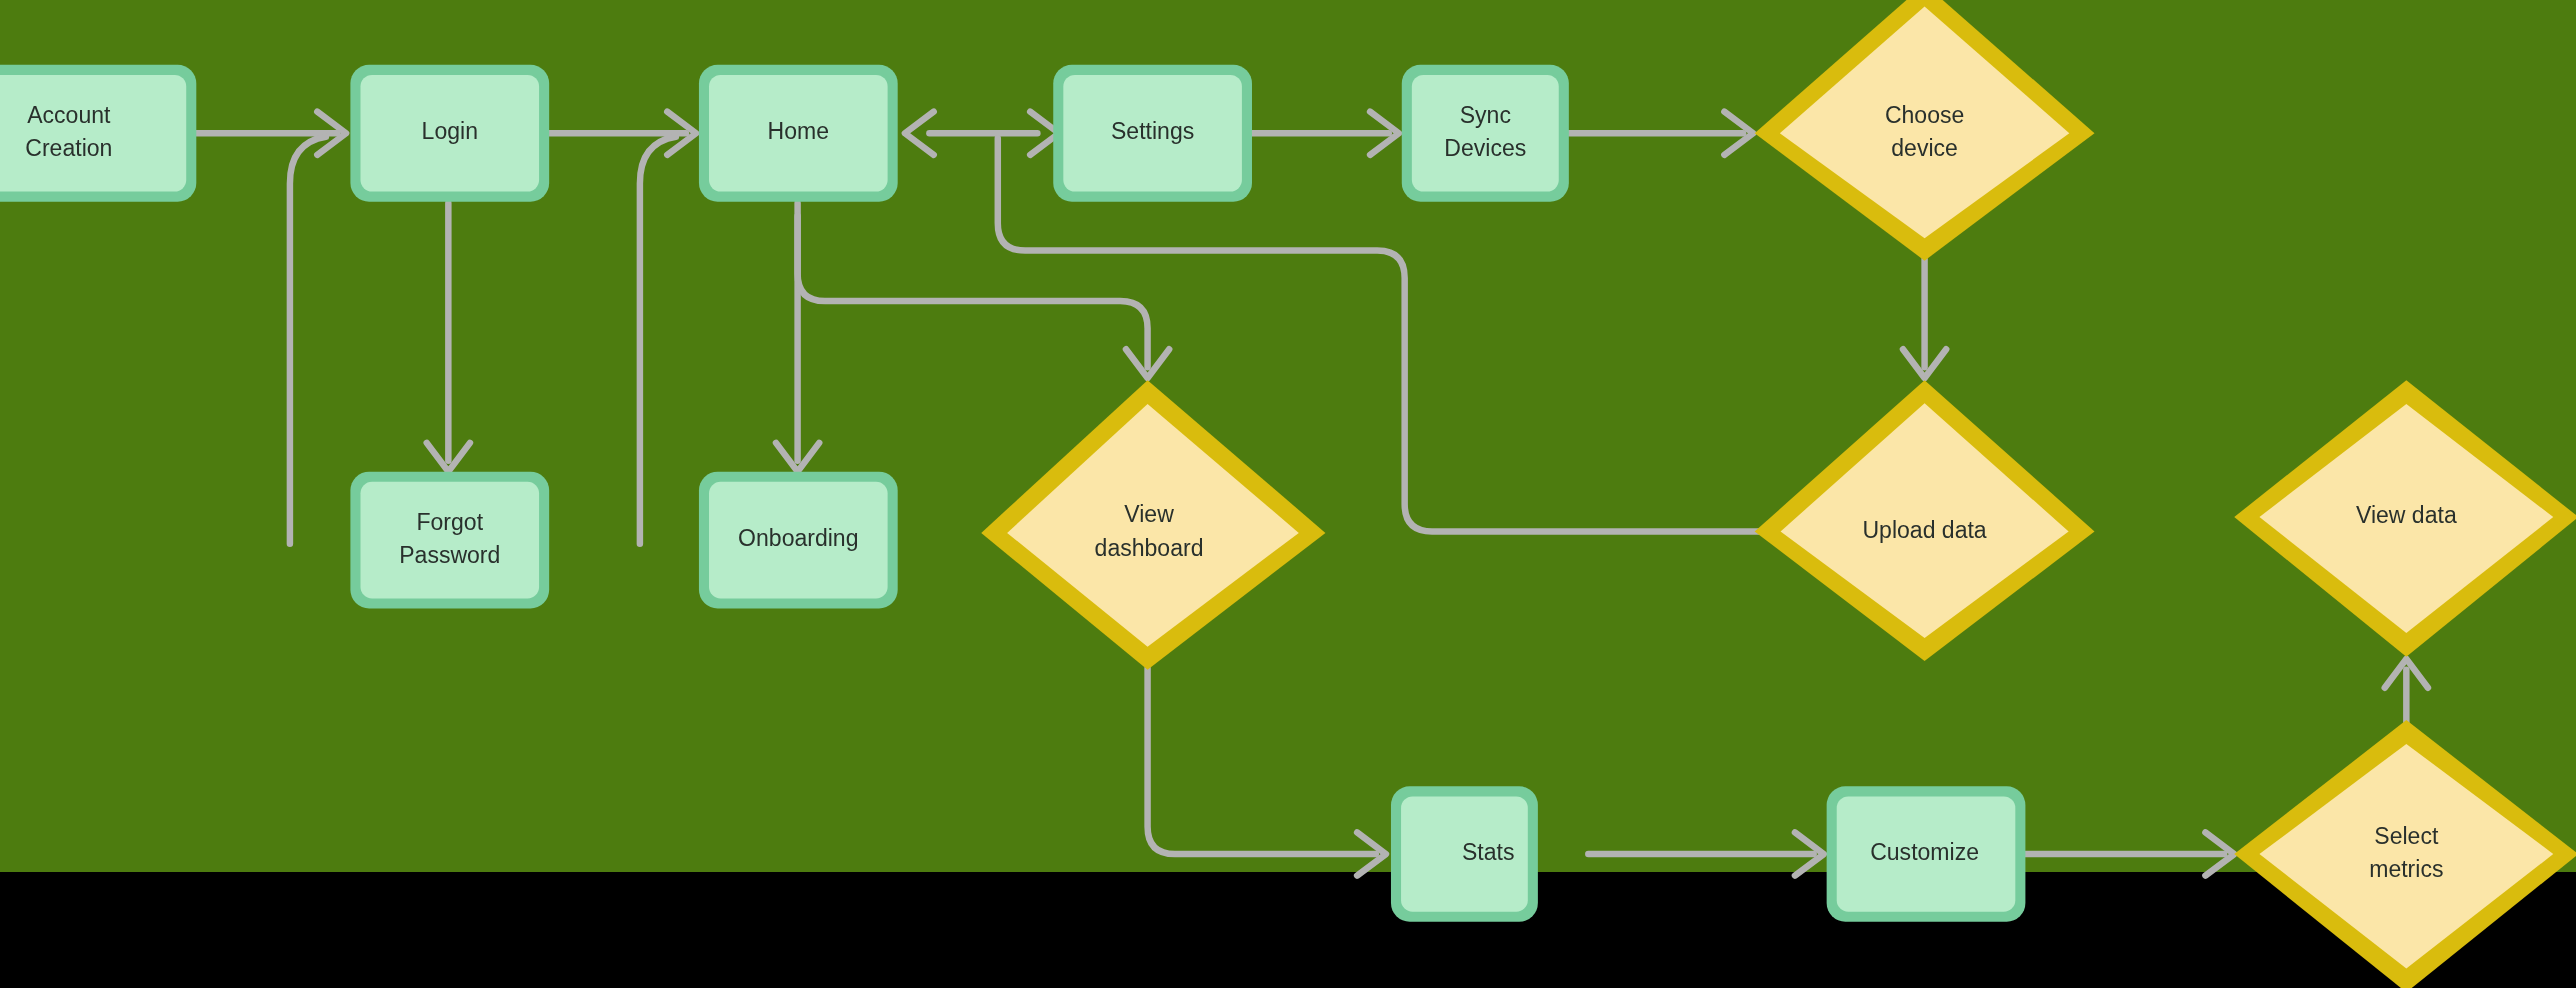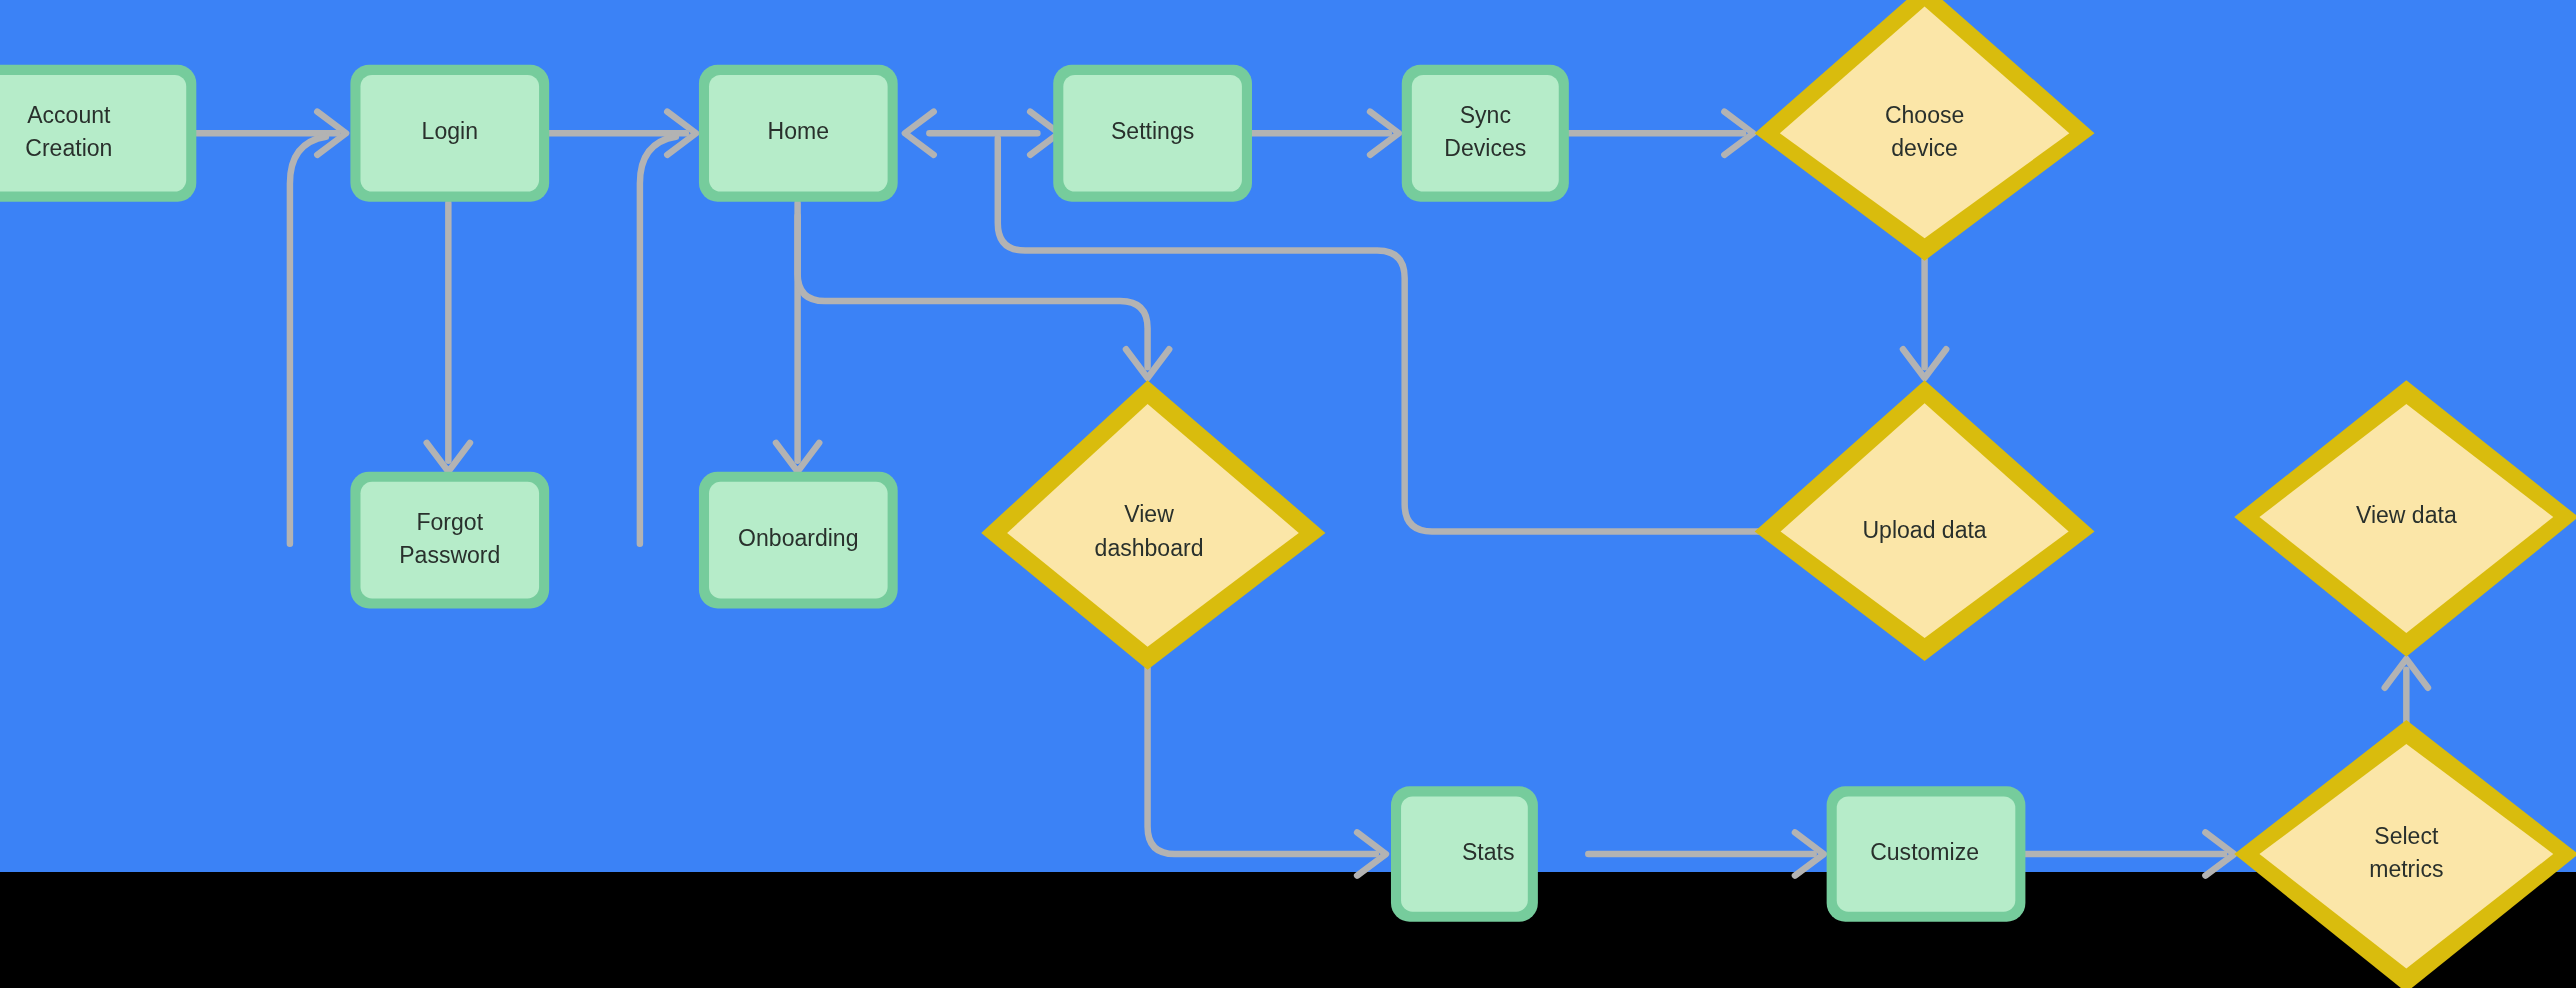--- a/index.html
+++ b/index.html
@@ -10,21 +10,21 @@
   body {
     width: 2576px;
     height: 988px;
     overflow: hidden;
     font-family: "Liberation Sans", sans-serif;
   }
   #canvas {
     position: relative;
     width: 2576px;
     height: 872px;
-    background: #3b82f6;
+    background: #4d7c0f;
   }
   svg#flow {
     position: absolute;
     top: 0;
     left: 0;
     width: 2576px;
     height: 988px;
     display: block;
   }
   .node-label {

